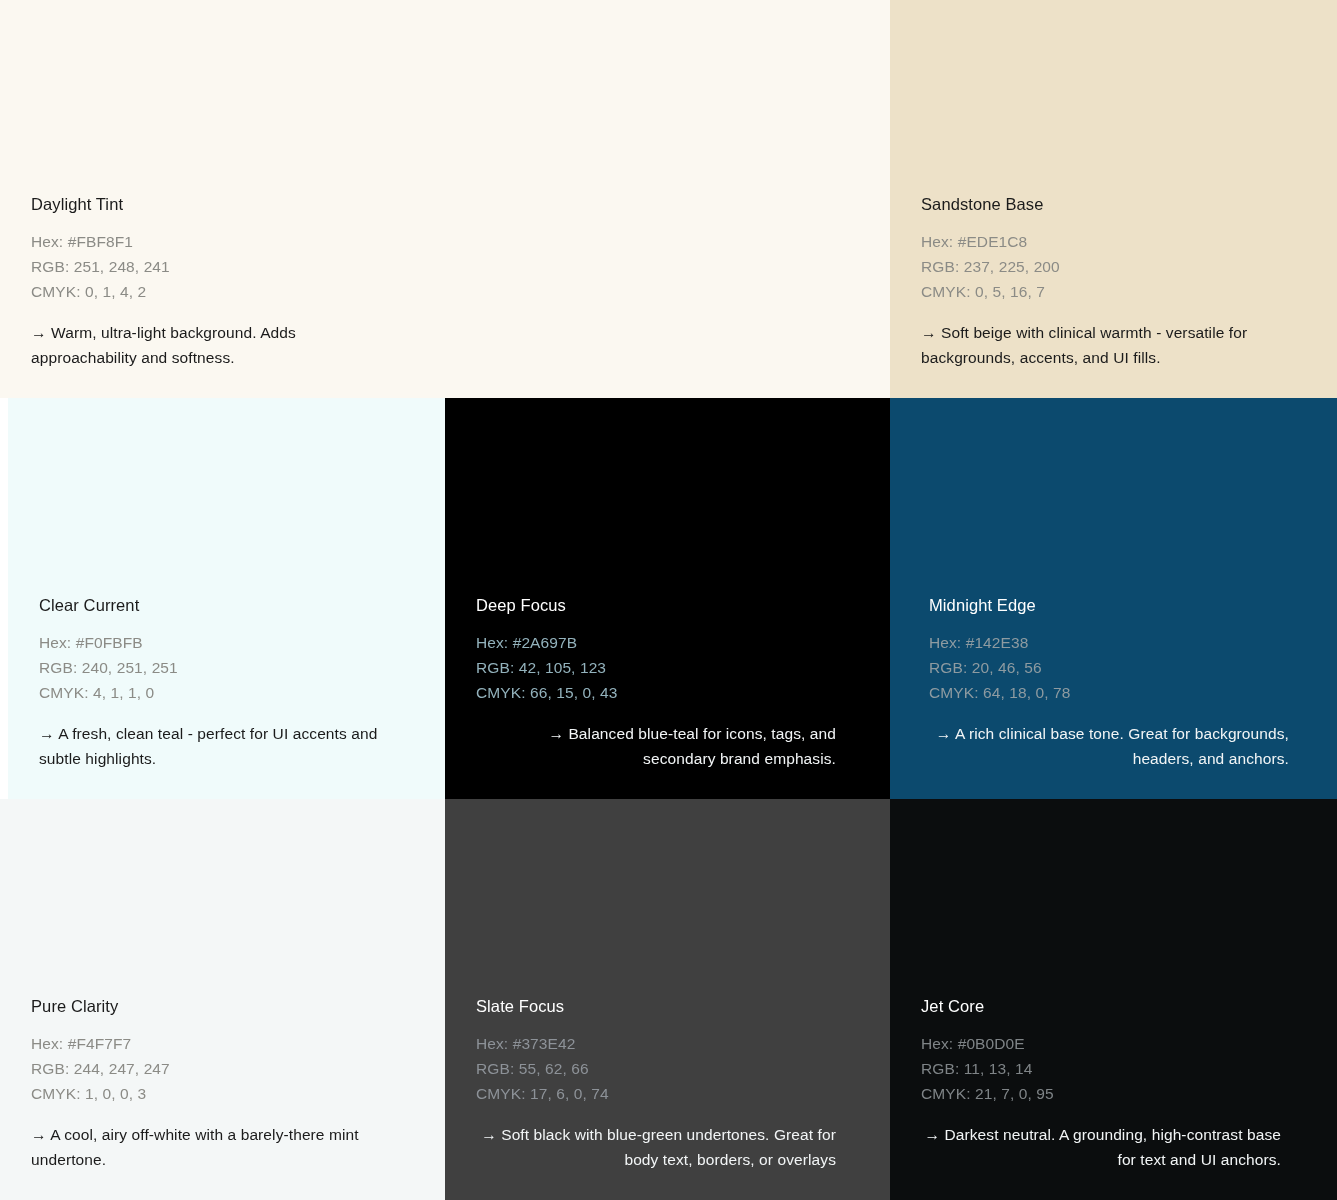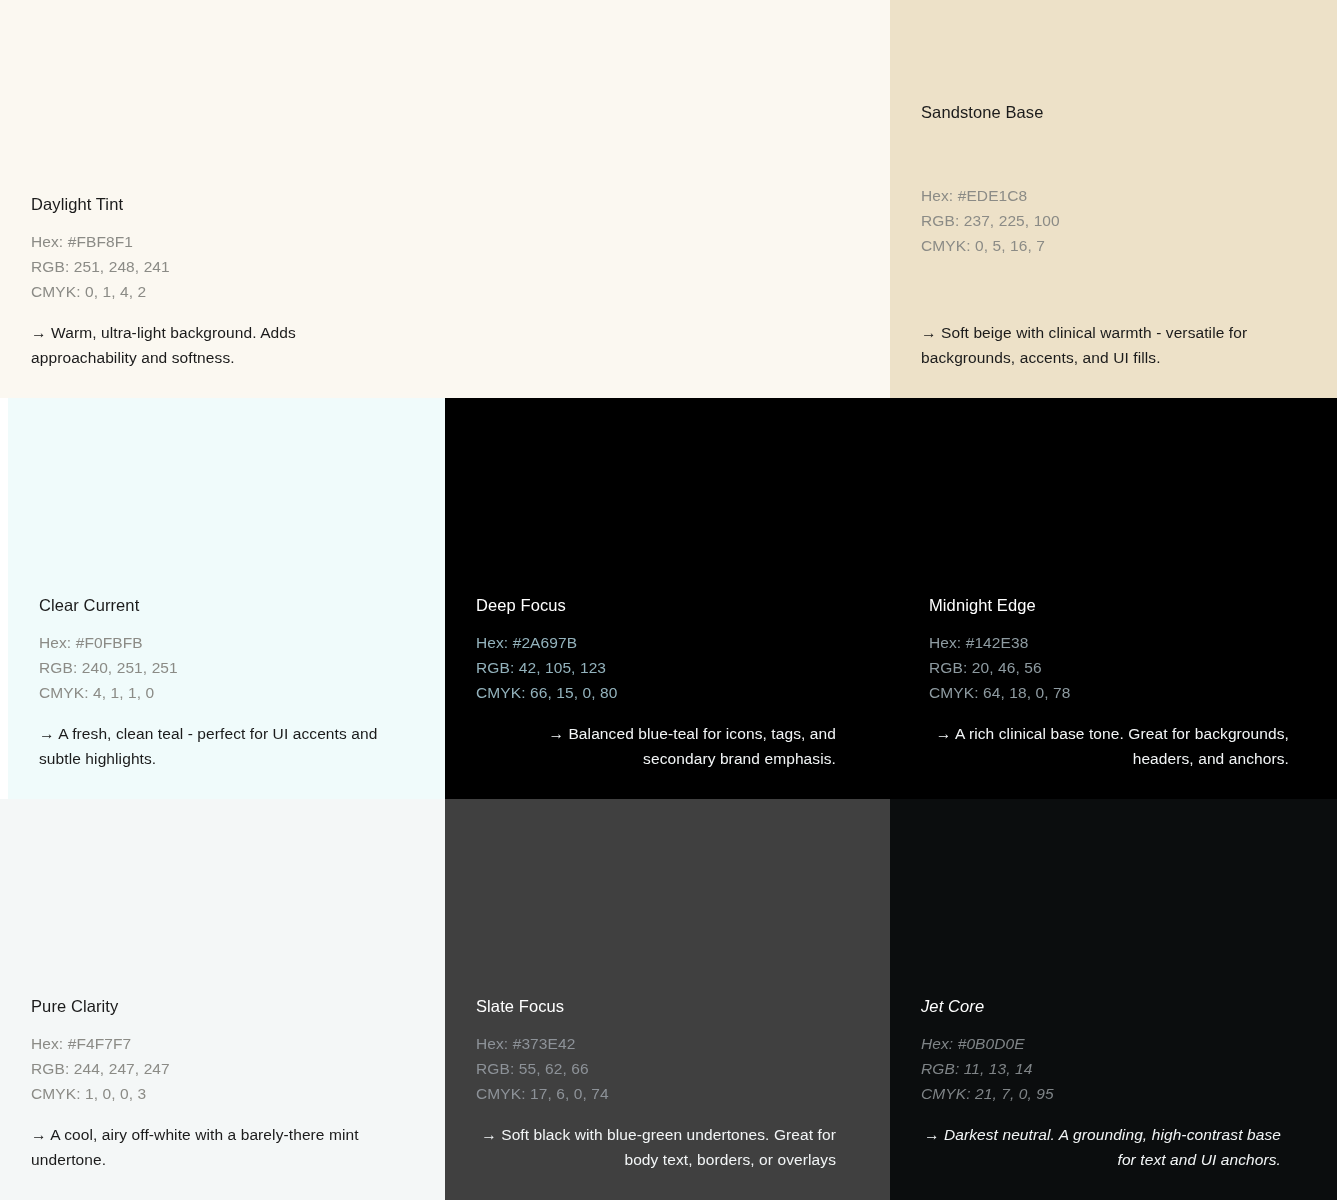--- a/index.html
+++ b/index.html
@@ -85,51 +85,51 @@
   <div class="swatch light span-2" style="background-color: rgb(251, 248, 241);">
     <div class="swatch-name">Daylight Tint</div>
     <div class="swatch-specs">
       <div class="spec-line">Hex: #FBF8F1</div>
       <div class="spec-line">RGB: 251, 248, 241</div>
       <div class="spec-line">CMYK: 0, 1, 4, 2</div>
     </div>
     <div class="swatch-desc">→ Warm, ultra-light background. Adds approachability and softness.</div>
   </div>
 
-  <div class="swatch light" style="background-color: rgb(237, 225, 200); gap: 46px;">
+  <div class="swatch light" style="background-color: rgb(237, 225, 200);">
     <div class="swatch-name">Sandstone Base</div>
     <div class="swatch-specs">
       <div class="spec-line">Hex: #EDE1C8</div>
-      <div class="spec-line">RGB: 237, 225, 100</div>
+      <div class="spec-line">RGB: 237, 225, 200</div>
       <div class="spec-line">CMYK: 0, 5, 16, 7</div>
     </div>
     <div class="swatch-desc">→ Soft beige with clinical warmth - versatile for backgrounds, accents, and UI fills.</div>
   </div>
 
   <div class="swatch light" style="background-color: rgb(240, 251, 251); margin-left: 8px;">
     <div class="swatch-name">Clear Current</div>
     <div class="swatch-specs">
       <div class="spec-line">Hex: #F0FBFB</div>
       <div class="spec-line">RGB: 240, 251, 251</div>
       <div class="spec-line">CMYK: 4, 1, 1, 0</div>
     </div>
     <div class="swatch-desc">→ A fresh, clean teal - perfect for UI accents and subtle highlights.</div>
   </div>
 
   <div class="swatch dark deep" style="background-color: #000000;">
     <div class="swatch-name">Deep Focus</div>
     <div class="swatch-specs">
       <div class="spec-line">Hex: #2A697B</div>
       <div class="spec-line">RGB: 42, 105, 123</div>
-      <div class="spec-line">CMYK: 66, 15, 0, 80</div>
+      <div class="spec-line">CMYK: 66, 15, 0, 43</div>
     </div>
     <div class="swatch-desc">→ Balanced blue-teal for icons, tags, and secondary brand emphasis.</div>
   </div>
 
-  <div class="swatch dark" style="background-color: #000000; padding-left: 39px;">
+  <div class="swatch dark" style="background-color: #0c4a6e; padding-left: 39px;">
     <div class="swatch-name">Midnight Edge</div>
     <div class="swatch-specs">
       <div class="spec-line">Hex: #142E38</div>
       <div class="spec-line">RGB: 20, 46, 56</div>
       <div class="spec-line">CMYK: 64, 18, 0, 78</div>
     </div>
     <div class="swatch-desc">→ A rich clinical base tone. Great for backgrounds, headers, and anchors.</div>
   </div>
 
   <div class="swatch light" style="background-color: rgb(244, 247, 247);">
@@ -145,21 +145,21 @@
   <div class="swatch dark slate" style="background-color: #404040;">
     <div class="swatch-name">Slate Focus</div>
     <div class="swatch-specs">
       <div class="spec-line">Hex: #373E42</div>
       <div class="spec-line">RGB: 55, 62, 66</div>
       <div class="spec-line">CMYK: 17, 6, 0, 74</div>
     </div>
     <div class="swatch-desc">→ Soft black with blue-green undertones. Great for body text, borders, or overlays</div>
   </div>
 
-  <div class="swatch dark jet" style="background-color: rgb(11, 13, 14); font-style: italic;">
+  <div class="swatch dark jet" style="background-color: rgb(11, 13, 14);">
     <div class="swatch-name">Jet Core</div>
     <div class="swatch-specs">
       <div class="spec-line">Hex: #0B0D0E</div>
       <div class="spec-line">RGB: 11, 13, 14</div>
       <div class="spec-line">CMYK: 21, 7, 0, 95</div>
     </div>
     <div class="swatch-desc">→ Darkest neutral. A grounding, high-contrast base for text and UI anchors.</div>
   </div>
 
 </div>

